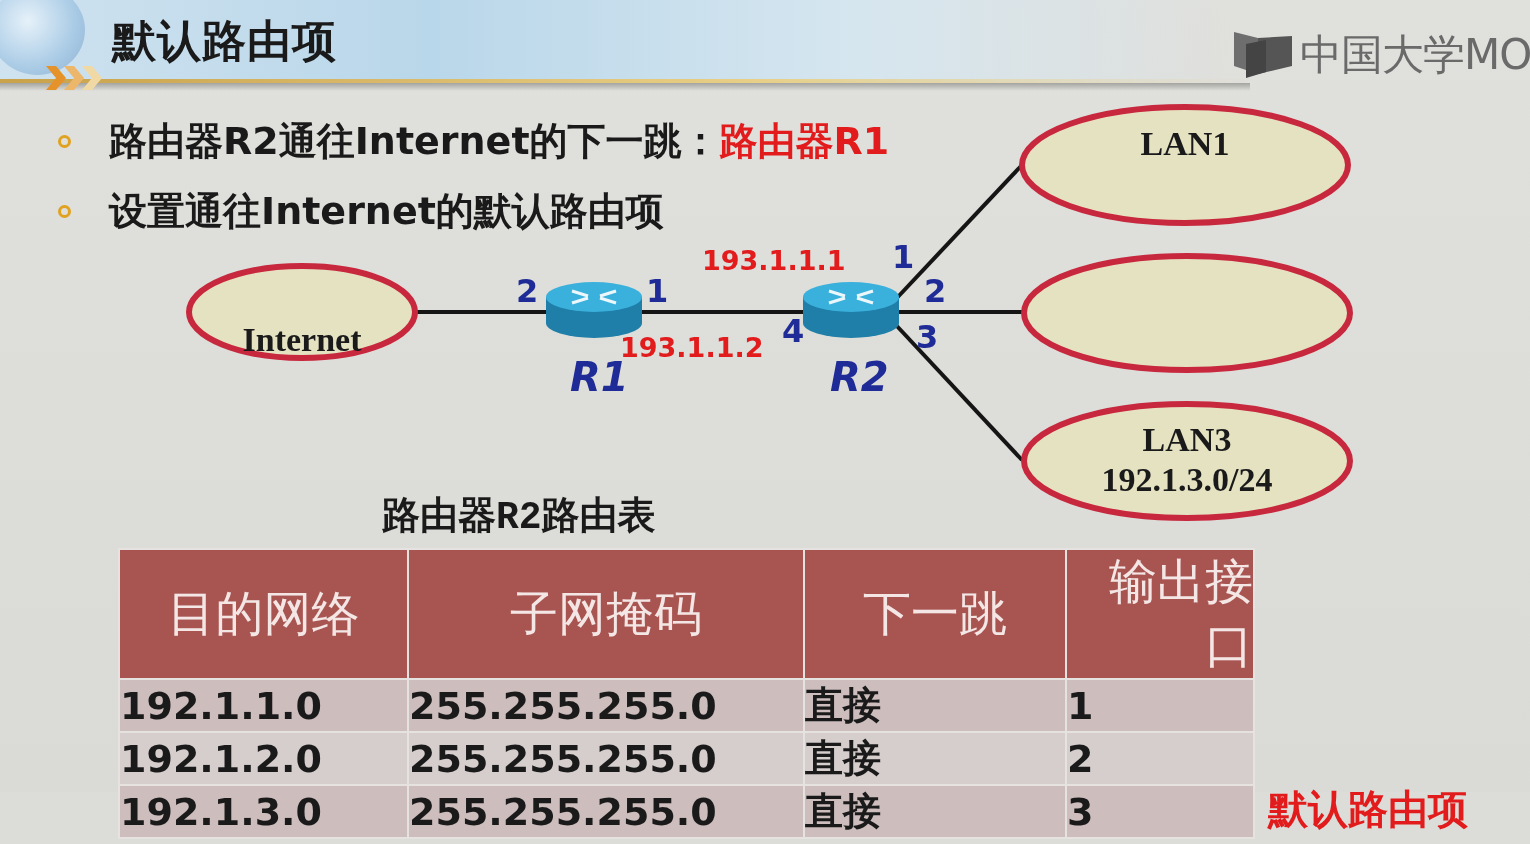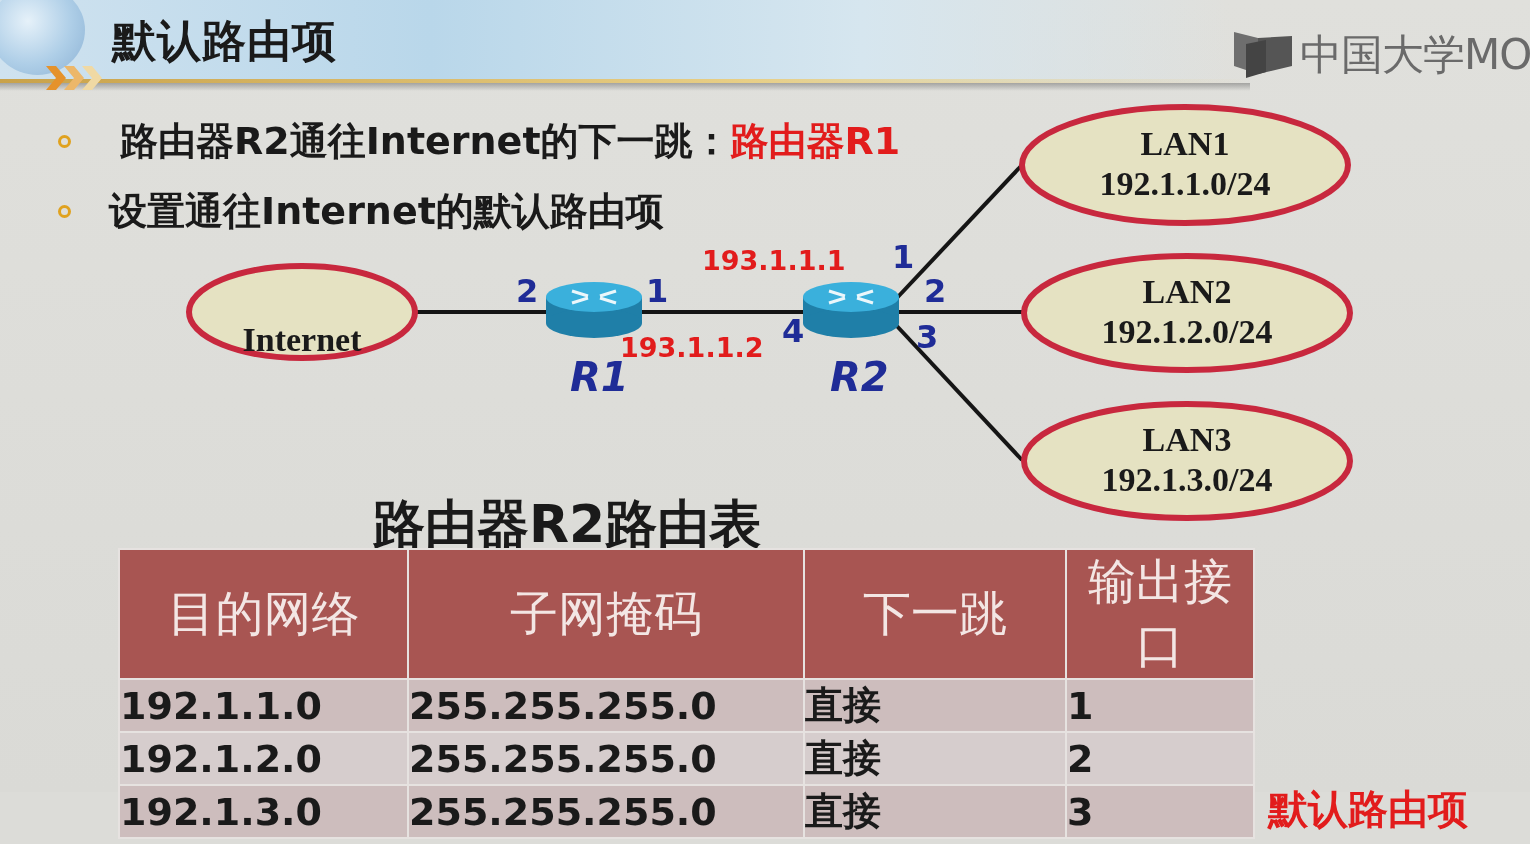--- a/index.html
+++ b/index.html
@@ -16,21 +16,21 @@
   .bullet{position:absolute;left:58px;display:flex;align-items:center;}
   .bullet-dot{width:13px;height:13px;border:3px solid #e0a21f;border-radius:50%;box-sizing:border-box;margin-right:38px;}
   .bullet-text{font-size:38px;font-weight:bold;color:#1a1a1a;white-space:nowrap;}
   .red{color:#e21c1c;}
   .diagram{position:absolute;left:0;top:0;width:1530px;height:844px;}
   .lbl{position:absolute;font-weight:bold;white-space:nowrap;}
   .port{color:#1f2c97;font-size:32px;}
   .ip{color:#e21c1c;font-size:27px;}
   .rname{color:#1f2c97;font-size:40px;font-style:italic;}
   .ellipse-text{position:absolute;text-align:center;font-weight:bold;color:#1a1a1a;font-size:34px;line-height:40px;font-family:Liberation Serif, serif;}
-  .table-title{position:absolute;left:373px;top:490px;font-size:52px;font-weight:bold;color:#1a1a1a;}
+  .table-title{position:absolute;left:382px;top:490px;font-size:38px;font-weight:bold;color:#1a1a1a;font-family:Liberation Mono, monospace;}
   table.rt{position:absolute;left:118px;top:548px;border-collapse:collapse;}
   table.rt th{background:#a85552;color:#f3e6e4;font-size:48px;font-weight:normal;height:82px;border:2px solid #e6e2e0;padding:0;}
   table.rt td{font-size:38px;font-weight:bold;text-align:left;color:#1a1a1a;border:2px solid #e6e2e0;padding:0;height:47px;}
   table.rt tr.odd td{background:#cdbdbd;}
   table.rt tr.even td{background:#d6cdcd;}
   table.rt tr.def td{color:#e21c1c;height:50px;}
   .default-label{position:absolute;left:1268px;top:782px;font-size:40px;font-weight:bold;color:#e21c1c;}
 </style>
 </head>
 <body>
@@ -49,21 +49,21 @@
 
   <div class="logo">
     <svg width="62" height="50" viewBox="0 0 62 50">
       <polygon points="2,2 26,8 26,44 2,36" fill="#6e6e6e"></polygon>
       <polygon points="26,8 60,6 60,36 26,44" fill="#555"></polygon>
       <polygon points="14,14 34,10 34,42 14,48" fill="#444"></polygon>
     </svg>
     <span class="logo-text">中国大学MOOC</span>
   </div>
 
-  <div class="bullet" style="top:116px;gap:11px;">
+  <div class="bullet" style="top:116px;">
     <div class="bullet-dot"></div>
     <span class="bullet-text"><span>路由器R2通往Internet的下一跳：</span><span class="red">路由器R1</span></span>
   </div>
   <div class="bullet" style="top:186px;">
     <div class="bullet-dot"></div>
     <span class="bullet-text">设置通往Internet的默认路由项</span>
   </div>
 
   <svg class="diagram" viewBox="0 0 1530 844">
     <g stroke="#151515" stroke-width="4" fill="none">
@@ -102,25 +102,20 @@
         <line x1="829" y1="303" x2="845" y2="298"></line>
           <line x1="873" y1="303" x2="857" y2="298"></line>
       </g>
     </g>
   </svg>
 
   <div class="ellipse-text" style="left:190px;top:292px;width:224px;margin-top:28px;">Internet</div>
 
   <div class="ellipse-text" style="left:1022px;top:124px;width:326px;">
     <div>LAN1</div>
-    <div>192.1.1.0/24</div>
-  </div>
-  <div class="ellipse-text" style="left:1024px;top:272px;width:326px;">
-    <div>LAN2</div>
-    <div>192.1.2.0/24</div>
   </div>
   <div class="ellipse-text" style="left:1024px;top:420px;width:326px;">
     <div>LAN3</div>
     <div>192.1.3.0/24</div>
   </div>
 
   <div class="lbl port" style="left:516px;top:272px;">2</div>
   <div class="lbl port" style="left:646px;top:272px;">1</div>
   <div class="lbl rname" style="left:570px;top:354px;">R1</div>
 
@@ -134,21 +129,21 @@
   <div class="lbl ip" style="left:620px;top:332px;">193.1.1.2</div>
 
   <div class="table-title">路由器R2路由表</div>
 
   <table class="rt">
     <thead>
       <tr>
         <th style="width:287px;">目的网络</th>
         <th style="width:394px;">子网掩码</th>
         <th style="width:260px;">下一跳</th>
-        <th style="width:186px;">输出接口</th>
+        <th style="width:186px;text-align:right;">输出接口</th>
       </tr>
     </thead>
     <tbody>
       <tr class="odd">
         <td>192.1.1.0</td>
         <td>255.255.255.0</td>
         <td>直接</td>
         <td>1</td>
       </tr>
       <tr class="even">

